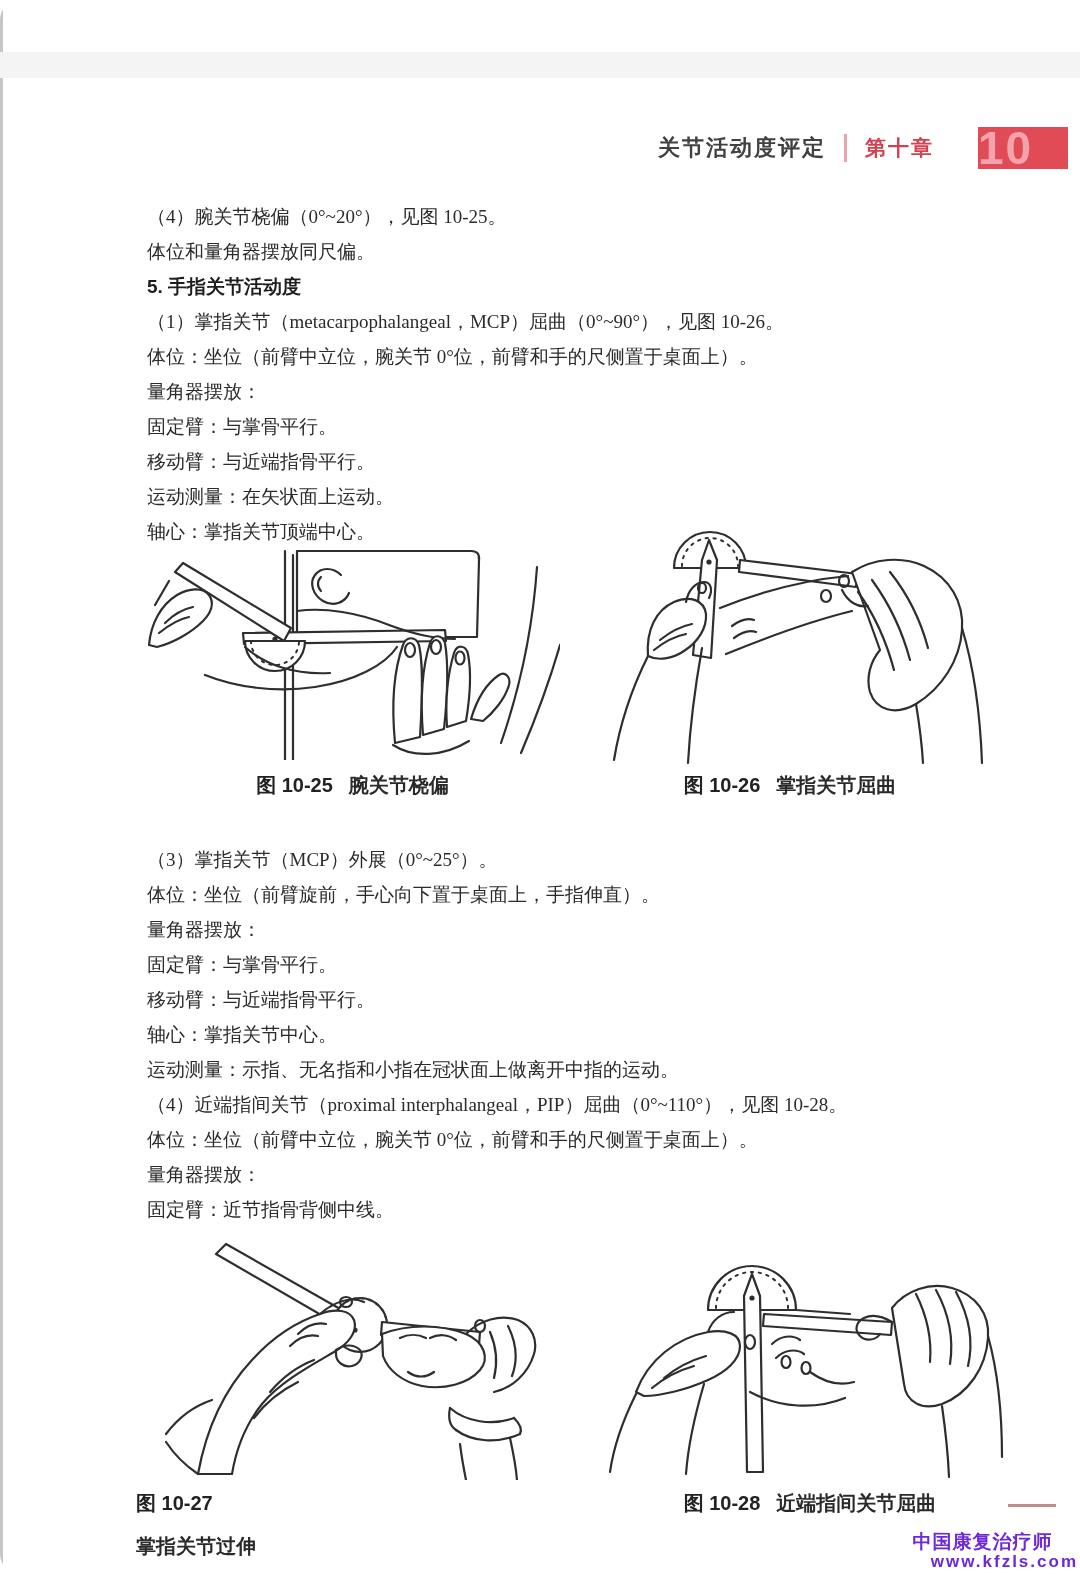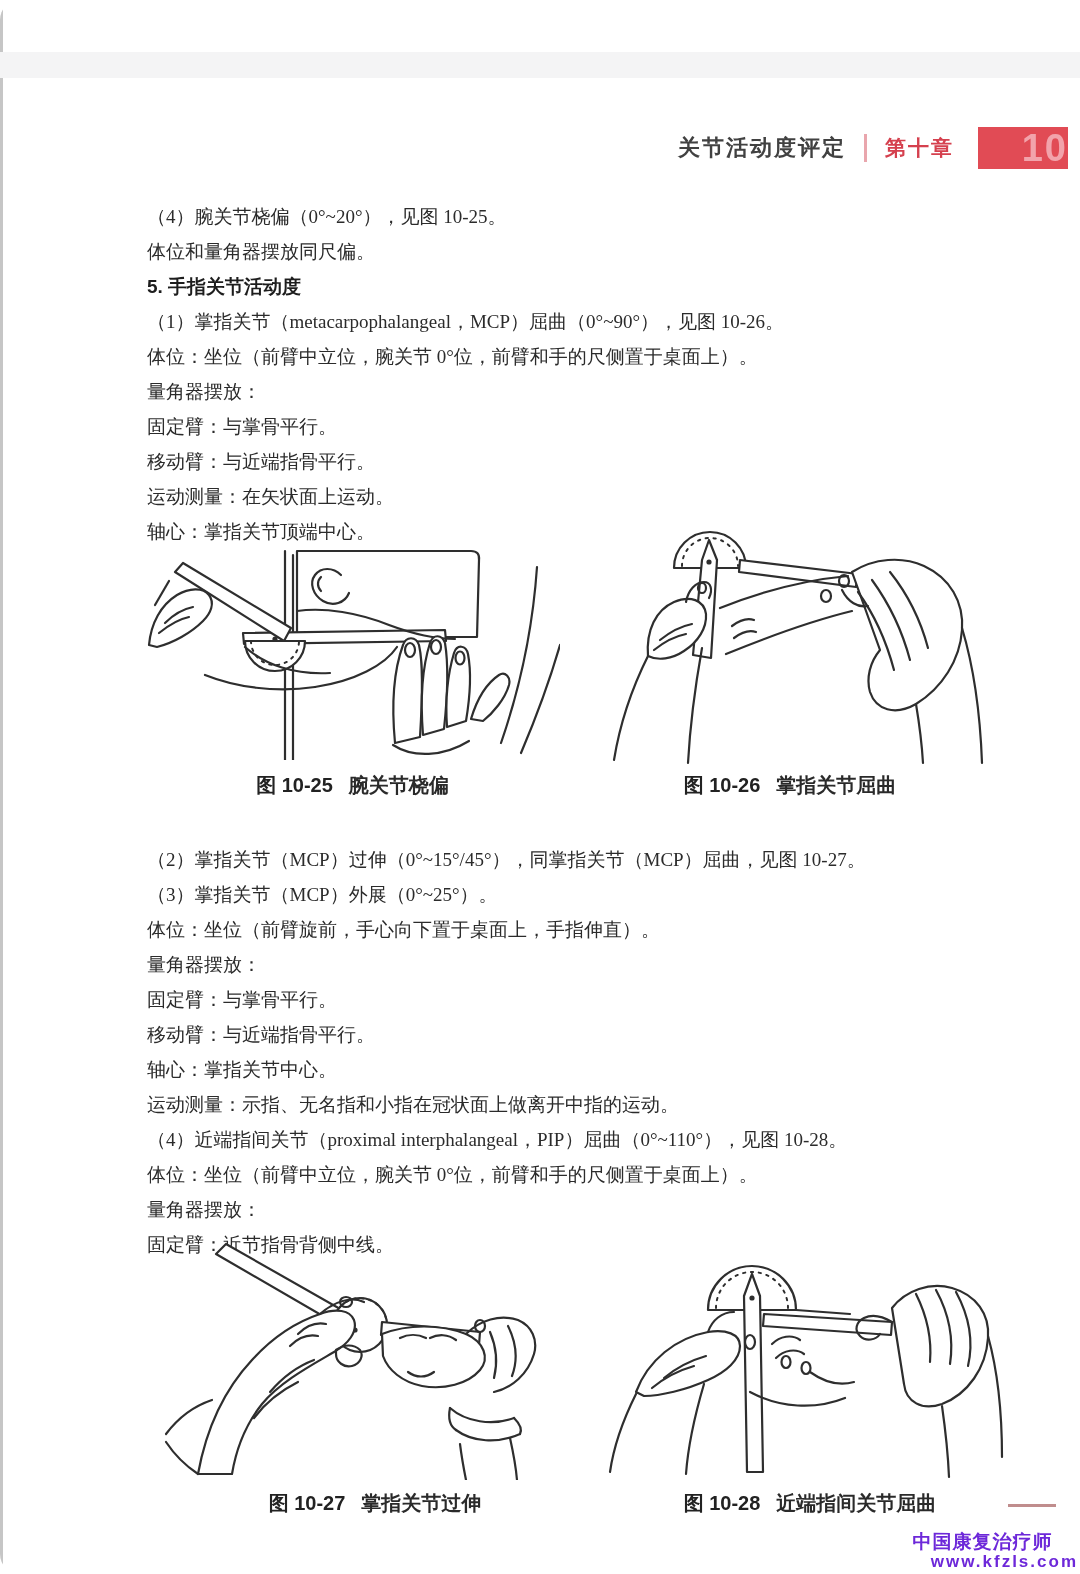--- a/index.html
+++ b/index.html
@@ -11,22 +11,22 @@
   .top-band  { position:absolute; left:0; top:52px; width:1080px; height:26px; background:#f4f4f5; }
 
   
   .header { position:absolute; top:126px; right:12px; height:44px; display:flex; align-items:center; }
   .header-title { font-family:"Liberation Sans","DejaVu Sans",sans-serif; font-weight:bold;
                   font-size:22px; color:#414141; letter-spacing:2px; }
   .header-divider { width:3px; height:28px; background:#e9a6ad; margin:0 18px; }
   .chapter-label { font-family:"Liberation Sans","DejaVu Sans",sans-serif; font-weight:bold;
                    font-size:21px; color:#d5404e; letter-spacing:2px; margin-right:24px; }
   .chapter-box { width:90px; height:42px; background:#e14b55; display:flex; align-items:center;
-                 justify-content:flex-end; font-family:"Liberation Sans","DejaVu Sans",sans-serif;
-                 font-weight:bold; font-size:38px; color:#f2a3ab; letter-spacing:2px; }
+                 justify-content:flex-start; font-family:"Liberation Sans","DejaVu Sans",sans-serif;
+                 font-weight:bold; font-size:46px; color:#f2a3ab; letter-spacing:2px;margin-left:20px; }
 
   
   .textblock { position:absolute; left:143px; width:880px; }
   .tb1 { top:197px; }
   .tb2 { top:840px; }
   .textblock p { margin:4px; font-size:19px; line-height:31px; white-space:nowrap; }
   .textblock p.heading { font-family:"Liberation Sans","DejaVu Sans",sans-serif;
                          font-weight:bold; color:#1d1d1d; }
 
   
@@ -43,21 +43,21 @@
   .fig27 { left:150px; top:1222px; width:420px; height:258px; }
   .fig28 { left:600px; top:1222px; width:420px; height:258px; }
 
   
   .caption { position:absolute; display:flex; justify-content:center; gap:16px;
              font-family:"Liberation Sans","DejaVu Sans",sans-serif; font-size:20px; color:#222222; }
   .cap-label { font-weight:bold; }
   .cap-title { font-weight:bold; color:#2a2a2a; }
   .cap25 { left:145px; top:772px; width:415px;justify-content:center; }
   .cap26 { left:590px; top:772px; width:400px; }
-  .cap27 { left:165px; top:1490px; width:420px; }
+  .cap27 { left:136px; top:1490px; width:420px;flex-direction:column; }
   .cap28 { left:600px; top:1490px; width:420px; }
 
   
   .small-mark { position:absolute; left:1008px; top:1504px; width:48px; height:3px; background:#c08d8d; }
   .watermark { position:absolute; right:2px; top:1532px; text-align:center;
                font-family:"Liberation Sans","DejaVu Sans",sans-serif; font-weight:bold;
                color:#6d28d9; line-height:1.1; }
   .watermark .wm1 { font-size:19px; letter-spacing:1px; }
   .watermark .wm2 { font-size:17px; letter-spacing:2px;margin-left:44px; }
 </style>
@@ -156,21 +156,20 @@
   <div class="caption cap25">
     <span class="cap-label">图 10-25</span>
     <span class="cap-title">腕关节桡偏</span>
   </div>
   <div class="caption cap26">
     <span class="cap-label">图 10-26</span>
     <span class="cap-title">掌指关节屈曲</span>
   </div>
 
   <div class="textblock tb2">
-    <p>（2）掌指关节（MCP）过伸（0°~15°/45°），同掌指关节（MCP）屈曲，见图 10-27。</p>
     <p>（3）掌指关节（MCP）外展（0°~25°）。</p>
     <p>体位：坐位（前臂旋前，手心向下置于桌面上，手指伸直）。</p>
     <p>量角器摆放：</p>
     <p>固定臂：与掌骨平行。</p>
     <p>移动臂：与近端指骨平行。</p>
     <p>轴心：掌指关节中心。</p>
     <p>运动测量：示指、无名指和小指在冠状面上做离开中指的运动。</p>
     <p>（4）近端指间关节（proximal interphalangeal，PIP）屈曲（0°~110°），见图 10-28。</p>
     <p>体位：坐位（前臂中立位，腕关节 0°位，前臂和手的尺侧置于桌面上）。</p>
     <p>量角器摆放：</p>

